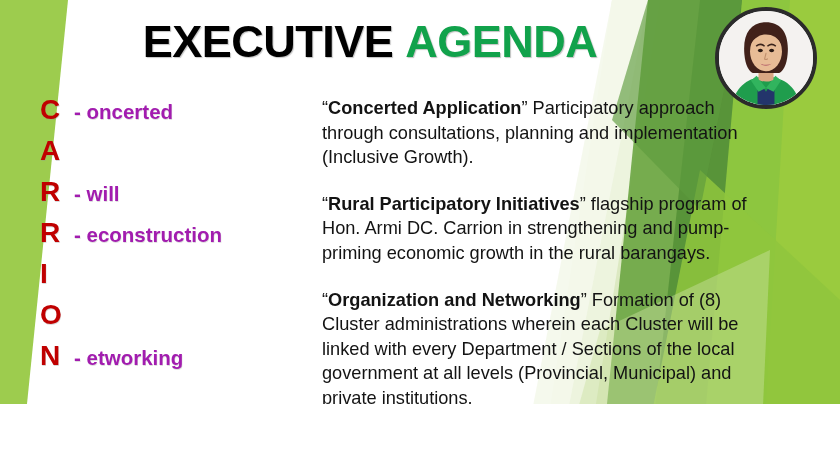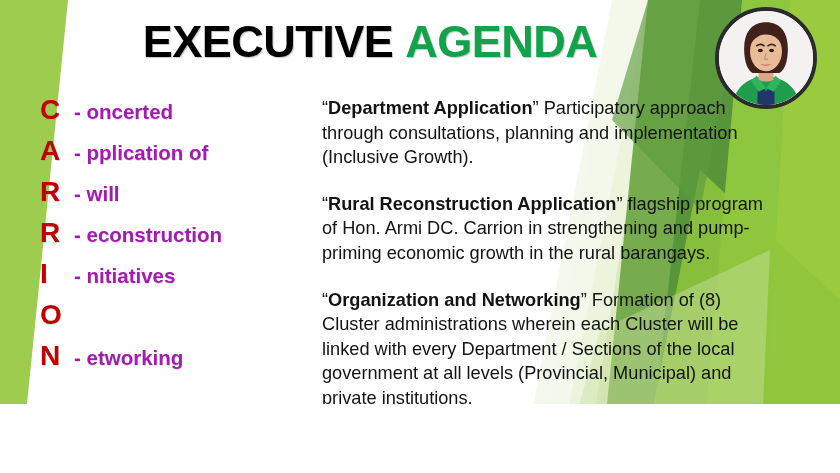--- a/index.html
+++ b/index.html
@@ -140,49 +140,47 @@
     </div>
   </div>
 
   <div id="acronym-list">
     <div class="acronym-row">
       <span class="acronym-letter">C</span>
       <span class="acronym-word">- oncerted</span>
     </div>
     <div class="acronym-row">
       <span class="acronym-letter">A</span>
-      <span class="acronym-word">- pplication of</span>
     </div>
     <div class="acronym-row">
       <span class="acronym-letter">R</span>
       <span class="acronym-word">- will</span>
     </div>
     <div class="acronym-row">
       <span class="acronym-letter">R</span>
       <span class="acronym-word">- econstruction</span>
     </div>
     <div class="acronym-row">
       <span class="acronym-letter">I</span>
-      <span class="acronym-word">- nitiatives</span>
     </div>
     <div class="acronym-row">
       <span class="acronym-letter">O</span>
     </div>
     <div class="acronym-row">
       <span class="acronym-letter">N</span>
       <span class="acronym-word">- etworking</span>
     </div>
   </div>
 
   <div id="body-paragraphs">
     <p class="para">
-      <span>“</span><b>Department Application</b><span>”</span><span> Participatory approach through consultations, planning and implementation (Inclusive Growth).</span>
+      <span>“</span><b>Concerted Application</b><span>”</span><span> Participatory approach through consultations, planning and implementation (Inclusive Growth).</span>
     </p>
     <p class="para">
-      <span>“</span><b>Rural Reconstruction Application</b><span>”</span><span> flagship program of Hon. Armi DC. Carrion in strengthening and pump-priming economic growth in the rural barangays.</span>
+      <span>“</span><b>Rural Participatory Initiatives</b><span>”</span><span> flagship program of Hon. Armi DC. Carrion in strengthening and pump-priming economic growth in the rural barangays.</span>
     </p>
     <p class="para">
       <span>“</span><b>Organization and Networking</b><span>”</span><span> Formation of (8) Cluster administrations wherein each Cluster will be linked with every Department / Sections of the local government at all levels (Provincial, Municipal) and private institutions.</span>
     </p>
   </div>
 
   <div id="avatar">
     <svg viewBox="0 0 100 100">
       <rect x="0" y="0" width="100" height="100" fill="#F4F2F0"></rect>
 

